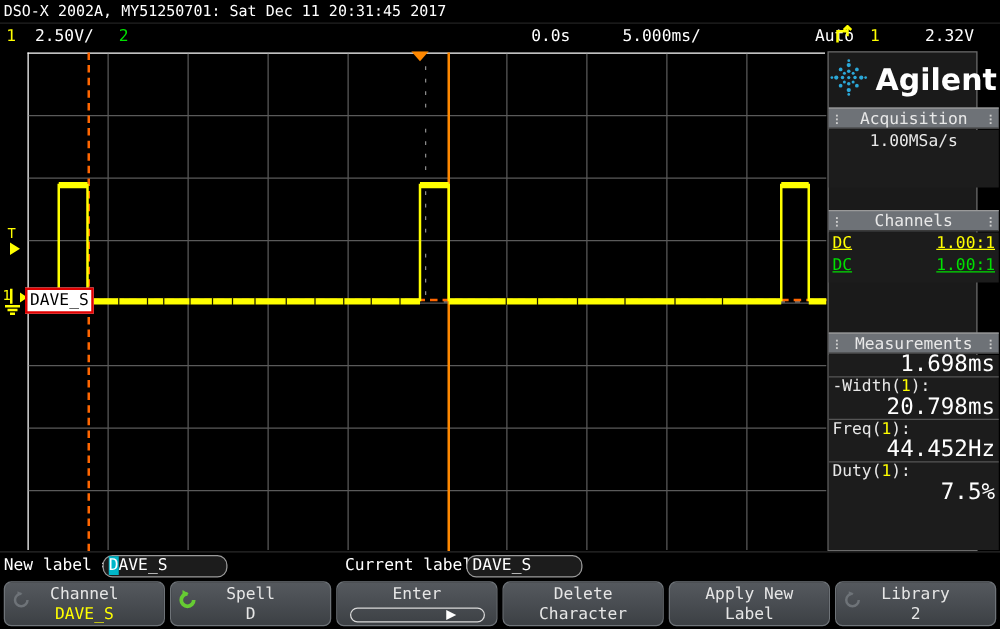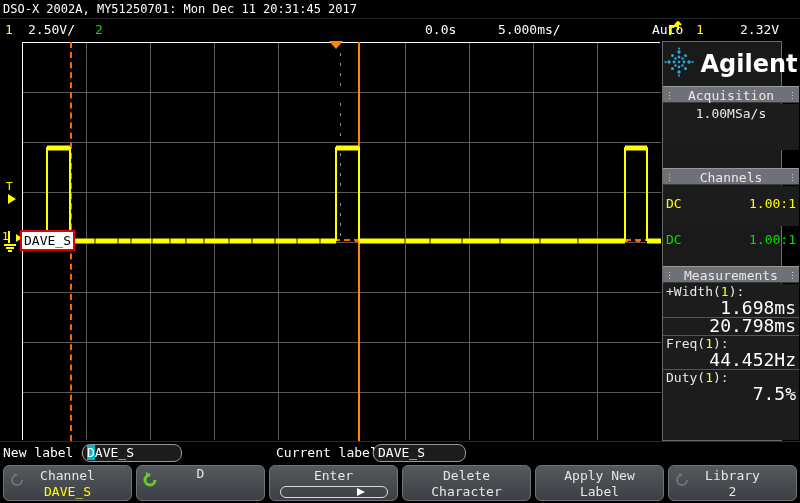--- a/index.html
+++ b/index.html
@@ -116,21 +116,21 @@
     position:absolute; left:0; width:136px; background:#1c1c1c;
     font-family:"DejaVu Sans Mono", monospace; color:#e8e8e8; font-size:13px;
   }
   .cline { text-align:center; line-height:19px; }
   .measrow {
     position:relative; border-bottom:1px solid #555; padding:0 3px 1px 3px;
   }
   .measname { font-size:13px; color:#e8e8e8; line-height:16px; }
   .measval  { font-size:18px; color:#ffffff; line-height:16px; text-align:right; }
   .mch { color:#ffff00; }
-  .chrow { display:flex; justify-content:space-between; padding:9px 3px; line-height:18px; font-size:13px;}
+  .chrow { display:flex; justify-content:space-between; padding:0 3px; line-height:18px; font-size:13px;text-decoration:underline;}
 
   
   .labelbar {
     position:absolute; left:0; top:441px; width:800px; height:22px;
     background:#000; border-top:1px solid #2a2a2a;
     font-family:"DejaVu Sans Mono", monospace; font-size:13px; color:#ffffff;
   }
   .lbl-txt { position:absolute; top:3px; line-height:16px; }
   .lbl-field {
     position:absolute; top:2px; height:18px; background:#1c1c1c;
@@ -167,21 +167,21 @@
     position:absolute; right:22px; top:1px; width:0; height:0;
     border-top:4px solid transparent; border-bottom:4px solid transparent;
     border-left:8px solid #ffffff;
   }
 </style>
 </head>
 <body>
 
 <div id="scope">
 
-  <div class="titlebar">DSO-X 2002A, MY51250701: Mon Dec 11 20:31:45 2017</div>
+  <div class="titlebar">DSO-X 2002A, MY51250701: Sat Dec 11 20:31:45 2017</div>
 
   <div class="statusbar">
     <span class="itm ch1c" style="left:5px;">1</span>
     <span class="itm whitec" style="left:28px;">2.50V/</span>
     <span class="itm ch2c" style="left:95px;">2</span>
     <span class="itm whitec" style="left:425px;">0.0s</span>
     <span class="itm whitec" style="left:498px;">5.000ms/</span>
     <span class="itm whitec" style="left:652px;">Auto</span>
     <span class="itm" style="left:666px;">
       <svg width="16" height="16" viewBox="0 0 16 16" style="vertical-align:-3px;">
@@ -386,24 +386,24 @@
       </div>
     </div>
 
     <div class="secthead" style="top:224px;">
       <span class="grip" style="left:5px;"></span>
       <span>Measurements</span>
       <span class="grip" style="right:5px;"></span>
     </div>
     <div class="panelbody" style="top:242px; height:156px;">
       <div class="measrow">
-        <div class="measname"><span>+Width(</span><span class="mch">1</span><span>):</span></div>
         <div class="measval">1.698ms</div>
       </div>
       <div class="measrow">
+        <div class="measname"><span>-Width(</span><span class="mch">1</span><span>):</span></div>
         <div class="measval">20.798ms</div>
       </div>
       <div class="measrow">
         <div class="measname"><span>Freq(</span><span class="mch">1</span><span>):</span></div>
         <div class="measval">44.452Hz</div>
       </div>
       <div class="measrow" style="border-bottom:none;">
         <div class="measname"><span>Duty(</span><span class="mch">1</span><span>):</span></div>
         <div class="measval">7.5%</div>
       </div>
@@ -430,20 +430,21 @@
       <div class="sk-l2 yellow">DAVE_S</div>
     </div>
 
     <div class="softkey">
       <span class="knob">
         <svg width="16" height="16" viewBox="0 0 16 16">
           <path d="M13 8 A5 5 0 1 1 8 3" stroke="#66cc33" stroke-width="3" fill="none"></path>
           <path d="M4 0 L9 3 L4 6 Z" fill="#66cc33"></path>
         </svg>
       </span>
+      <div class="sk-l1">Spell</div>
       <div class="sk-l2">D</div>
     </div>
 
     <div class="softkey">
       <div class="sk-l1">Enter</div>
       <div class="arrowline">
         <div class="arrowhead"></div>
       </div>
     </div>
 

